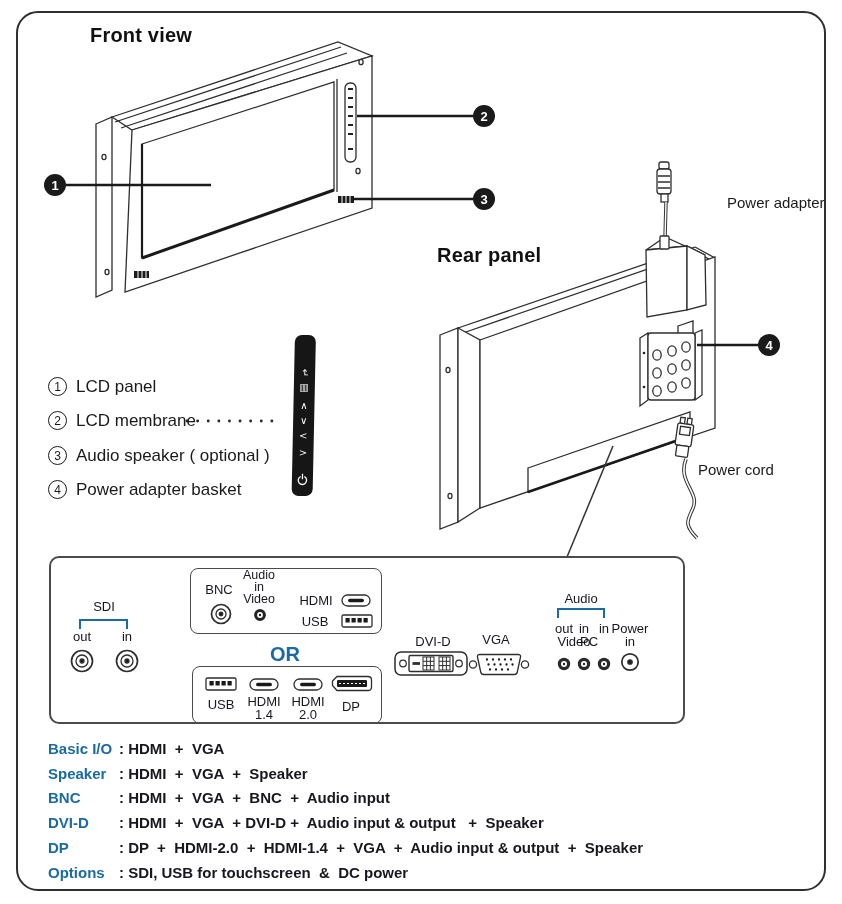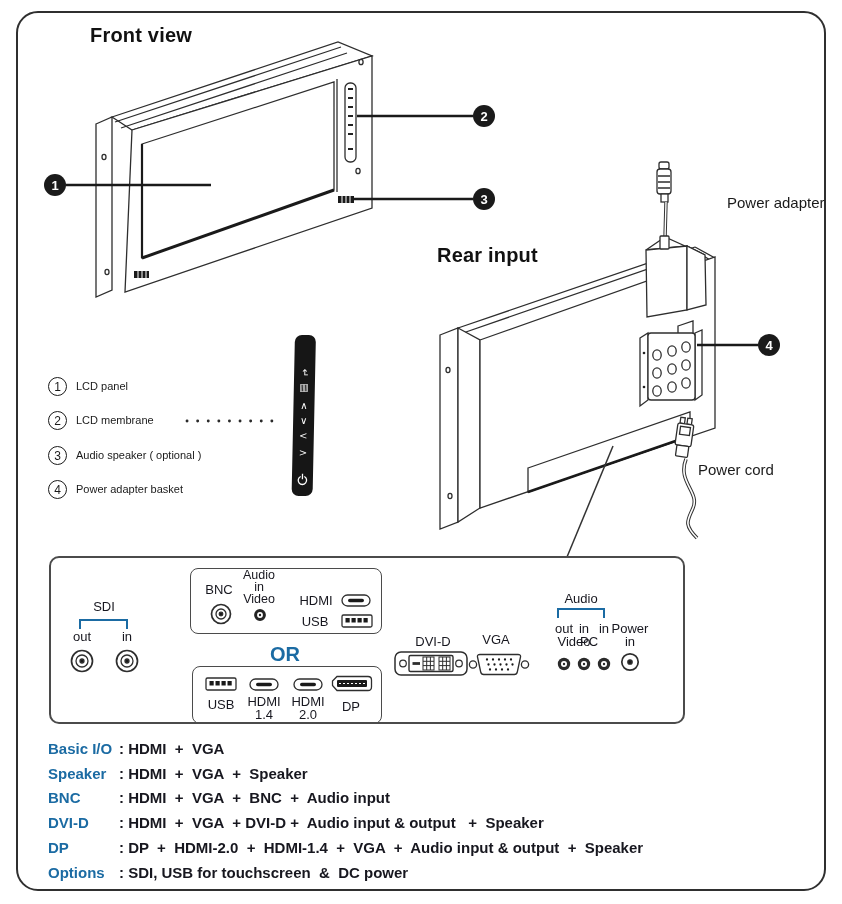--- a/index.html
+++ b/index.html
@@ -9,21 +9,21 @@
         border:2.5px solid #2f2f2f;border-radius:22px;}
   .abs{position:absolute;}
   .view-title{font-size:20px;font-weight:bold;color:#111;letter-spacing:.2px;}
   .plain-label{font-size:15px;color:#1a1a1a;}
   .callout{position:absolute;width:22px;height:22px;border-radius:50%;background:#1a1a1a;
         color:#fff;font-size:13px;font-weight:bold;display:flex;align-items:center;
         justify-content:center;z-index:6;}
   .legend-row{position:absolute;display:flex;align-items:center;gap:9px;}
   .legend-num{width:19px;height:19px;border:1.6px solid #1a1a1a;border-radius:50%;
         display:flex;align-items:center;justify-content:center;font-size:12px;box-sizing:border-box;}
-  .legend-label{font-size:11px;line-height:19px;}
+  .legend-label{font-size:17px;line-height:19px;}
   .io-panel{position:absolute;left:49px;top:556px;width:636px;height:168px;
         border:2px solid #4b4b4b;border-radius:10px;box-sizing:border-box;}
   .io-box{position:absolute;border:1.7px solid #4b4b4b;border-radius:8px;box-sizing:border-box;}
   .ptxt{position:absolute;font-size:13px;color:#17171f;text-align:center;line-height:13px;}
   .ptxt-sm{position:absolute;font-size:12.5px;color:#17171f;text-align:center;line-height:12px;}
   .or-label{position:absolute;font-size:20px;font-weight:bold;color:#1b6ba3;text-align:center;}
   .bracket{position:absolute;height:10px;border-top:2.5px solid #1b6ba3;
         border-left:2.5px solid #1b6ba3;border-right:2.5px solid #1b6ba3;box-sizing:border-box;}
   .config{position:absolute;left:48px;top:736px;width:770px;}
   .config-row{display:flex;height:24.8px;align-items:center;}
@@ -33,21 +33,21 @@
   .ln{stroke:#2e2e2e;stroke-width:1.3;fill:none;}
   .lnf{stroke:#2e2e2e;stroke-width:1.3;fill:#ffffff;}
 </style>
 </head>
 <body>
 
 <div class="page">
   <div class="border-frame"></div>
 
   <div class="abs view-title" style="left:90px;top:24px;">Front view</div>
-  <div class="abs view-title" style="left:437px;top:244px;">Rear input</div>
+  <div class="abs view-title" style="left:437px;top:244px;">Rear panel</div>
   <div class="abs plain-label" style="left:687px;top:194px;margin-left:40px;">Power adapter</div>
   <div class="abs plain-label" style="left:698px;top:461px;">Power cord</div>
 
   <svg style="left:80px;top:20px;" width="330" height="290" viewBox="0 0 330 290">
     <g>
       <polygon class="lnf" points="32,97 258,22 292,36 52,110"></polygon>
       <path class="ln" d="M35,102 L261,27 M41,108 L267,33"></path>
       <polygon class="lnf" points="16,104 32,97 32,270 16,277"></polygon>
       <ellipse class="ln" cx="24" cy="137" rx="2" ry="2.6"></ellipse>
       <ellipse class="ln" cx="27" cy="252" rx="2" ry="2.6"></ellipse>

